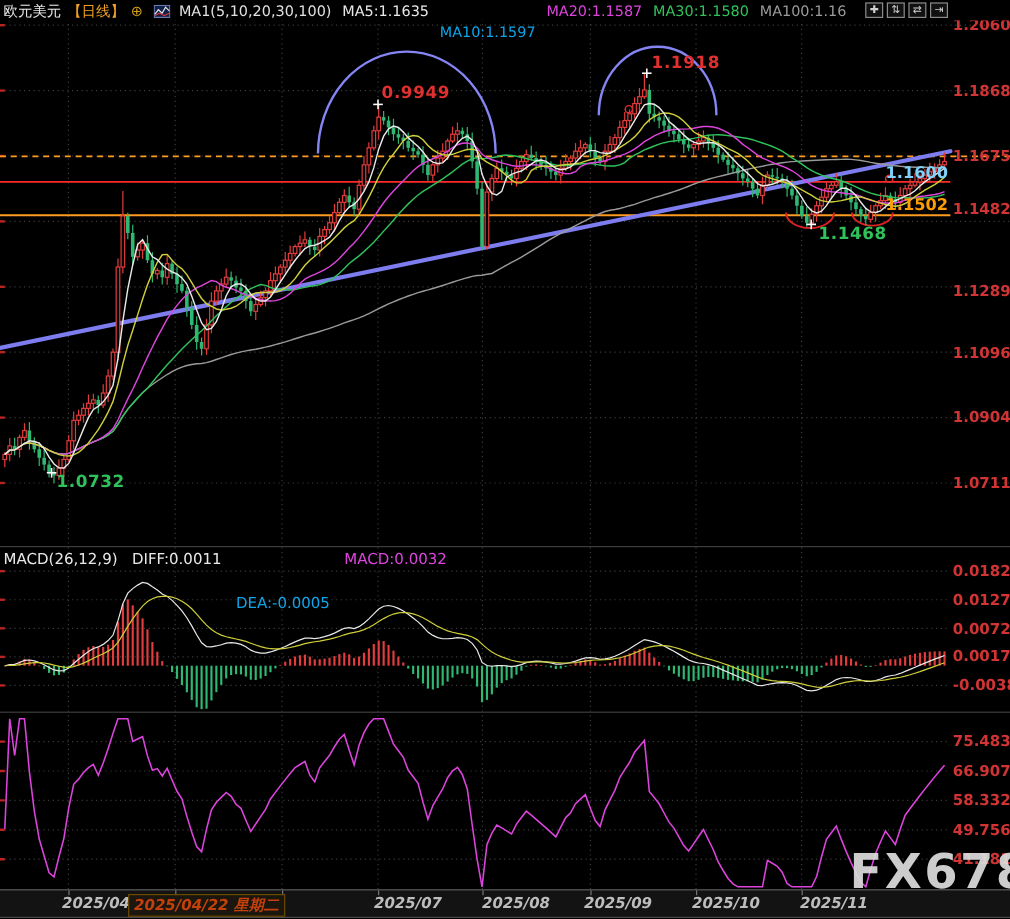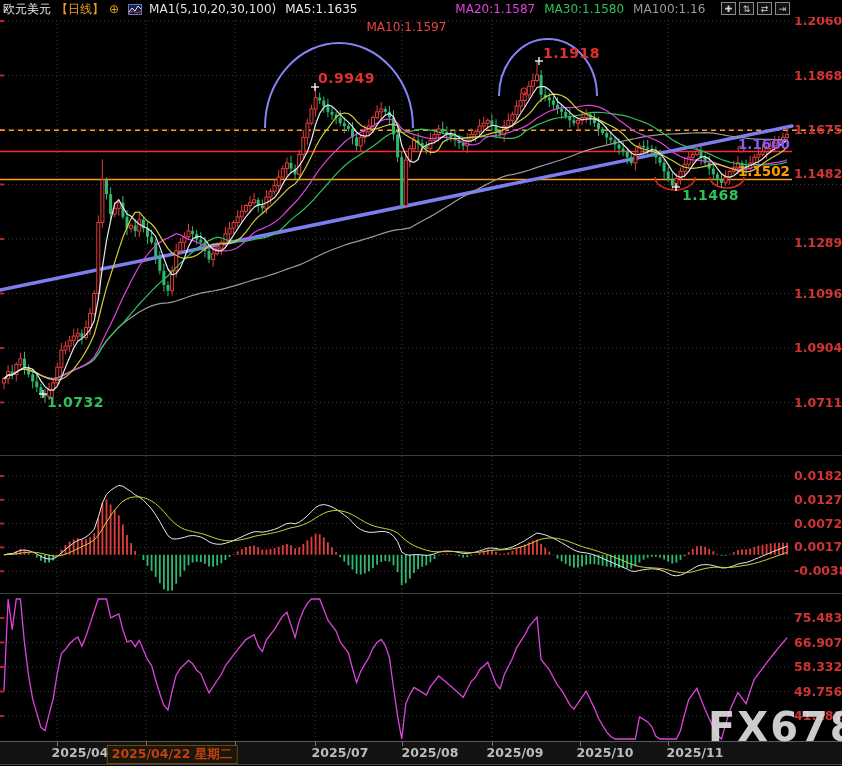--- a/index.html
+++ b/index.html
@@ -8,37 +8,37 @@
   #chart-svg{position:absolute;left:0;top:0;z-index:1;}
   #overlays{position:absolute;left:0;top:0;width:842px;height:766px;z-index:2;pointer-events:none;}
   
   #header{position:absolute;left:0;top:0;width:842px;height:17px;z-index:4;display:flex;
     align-items:center;gap:9px;padding-left:3px;box-sizing:border-box;font-size:12px;line-height:16px;
     background:#000;white-space:nowrap;}
   .t-symbol{color:#e8e8e8;}
   .t-period{color:#f0a125;}
   .t-link{color:#d4a017;font-size:12px;}
   .ma-group{color:#e0e0e0;}
-  .ma-white{color:#e8e8e8;} .ma-yellow{color:#ef4444;margin-top:37px;} .ma-magenta{color:#dd44dd;}
+  .ma-white{color:#e8e8e8;} .ma-yellow{color:#0ea5e9;margin-top:37px;} .ma-magenta{color:#dd44dd;}
   .ma-green{color:#2fc25b;} .ma-gray{color:#9a9a9a;}
   #toolbar{margin-left:auto;margin-right:52px;display:flex;gap:3px;}
   .tool{width:15px;height:13px;border:1px solid #8a8a8a;color:#cfcfcf;font-size:9px;line-height:12px;
     text-align:center;box-sizing:border-box;background:#111;cursor:pointer;}
   .chart-ic{display:inline-block;width:14px;height:11px;}
   
   .ind-row{position:absolute;left:3px;display:flex;gap:12px;font-size:12.5px;z-index:3;white-space:nowrap;}
   
   .ytick{position:absolute;left:794px;width:48px;font-size:12.5px;font-weight:bold;color:#d03434;}
   .ann{position:absolute;font-size:14px;font-weight:bold;letter-spacing:0.5px;}
   .lvl{position:absolute;right:52px;font-size:13.5px;font-weight:bold;}
   
   #time-axis{position:absolute;left:0;top:741px;width:842px;height:24px;background:#131313;
     border-top:1px solid #5a5a5a;border-bottom:1px solid #4a4a4a;box-sizing:border-box;z-index:2;}
   .xlab{position:absolute;top:3px;transform:translateX(-50%);font-size:12.5px;font-weight:bold;
-    color:#bdbdbd;white-space:nowrap;}
+    color:#bdbdbd;white-space:nowrap;font-style:italic;}
   .xlab.hl{color:#c2410c;border:1px solid #6b4a00;background:rgba(50,30,0,.25);padding:0 4px;}
   .xtick{position:absolute;top:0;width:1px;height:4px;background:#777;}
   #watermark{position:absolute;left:708px;top:704px;z-index:3;font-size:40px;font-weight:bold;
     color:#dedede;letter-spacing:2px;opacity:.92;}
   .sep{position:absolute;left:0;width:842px;height:1px;background:#3d3d3d;z-index:2;}
 </style>
 </head>
 <body>
 
 <div id="stage">
@@ -715,20 +715,26 @@
       <line x1="539" y1="57" x2="539" y2="65" stroke="#fff" stroke-width="1.3"></line>
       <line x1="672" y1="187" x2="680" y2="187" stroke="#fff" stroke-width="1.3"></line>
       <line x1="676" y1="183" x2="676" y2="191" stroke="#fff" stroke-width="1.3"></line>
       <circle cx="524" cy="91" r="3" fill="none" stroke="#e03030" stroke-width="1.2"></circle>
       <circle cx="741" cy="149" r="3" fill="none" stroke="#e03030" stroke-width="1.2"></circle>
     </svg>
 
   <div class="sep" style="top:455px"></div>
   <div class="sep" style="top:593px"></div>
 
+  <div class="ind-row" style="top:458px">
+    <span class="ma-white">MACD(26,12,9)</span>
+    <span class="ma-white">DIFF:0.0011</span>
+    <span class="ma-yellow">DEA:-0.0005</span>
+    <span class="ma-magenta">MACD:0.0032</span>
+  </div>
 
 
   <div id="overlays">
       <div class="ytick" style="top: 13px;">1.2060</div>
       <div class="ytick" style="top: 67.5px;">1.1868</div>
       <div class="ytick" style="top: 122px;">1.1675</div>
       <div class="ytick" style="top: 166px;">1.1482</div>
       <div class="ytick" style="top: 235px;">1.1289</div>
       <div class="ytick" style="top: 285.5px;">1.1096</div>
       <div class="ytick" style="top: 340px;">1.0904</div>
@@ -736,21 +742,21 @@
       <div class="ytick" style="top: 468px;">0.0182</div>
       <div class="ytick" style="top: 491.8px;">0.0127</div>
       <div class="ytick" style="top: 515.6px;">0.0072</div>
       <div class="ytick" style="top: 539.4px;">0.0017</div>
       <div class="ytick" style="top: 563.2px;">-0.0038</div>
       <div class="ytick" style="top: 610px;">75.4832</div>
       <div class="ytick" style="top: 634.5px;">66.9077</div>
       <div class="ytick" style="top: 659px;">58.3323</div>
       <div class="ytick" style="top: 683.5px;">49.7568</div>
       <div class="ytick" style="top: 708px;">41.1813</div>
-      <div class="lvl" style="top: 135.573px; color: #8b5cf6;">1.1600</div>
+      <div class="lvl" style="top: 135.573px; color: #7dd3fc;">1.1600</div>
       <div class="lvl" style="top: 163.391px; color: rgb(255, 157, 0);">1.1502</div>
       <div class="ann" style="left: 318px; top: 70px; color: rgb(224, 48, 48);">0.9949</div>
       <div class="ann" style="left: 543px; top: 45px; color: rgb(224, 48, 48);">1.1918</div>
       <div class="ann" style="left: 47px; top: 394px; color: rgb(47, 194, 91);">1.0732</div>
       <div class="ann" style="left: 682px; top: 187px; color: rgb(47, 194, 91);">1.1468</div>
     </div>
 
   <div id="watermark">FX678</div>
 
   <div id="time-axis">

